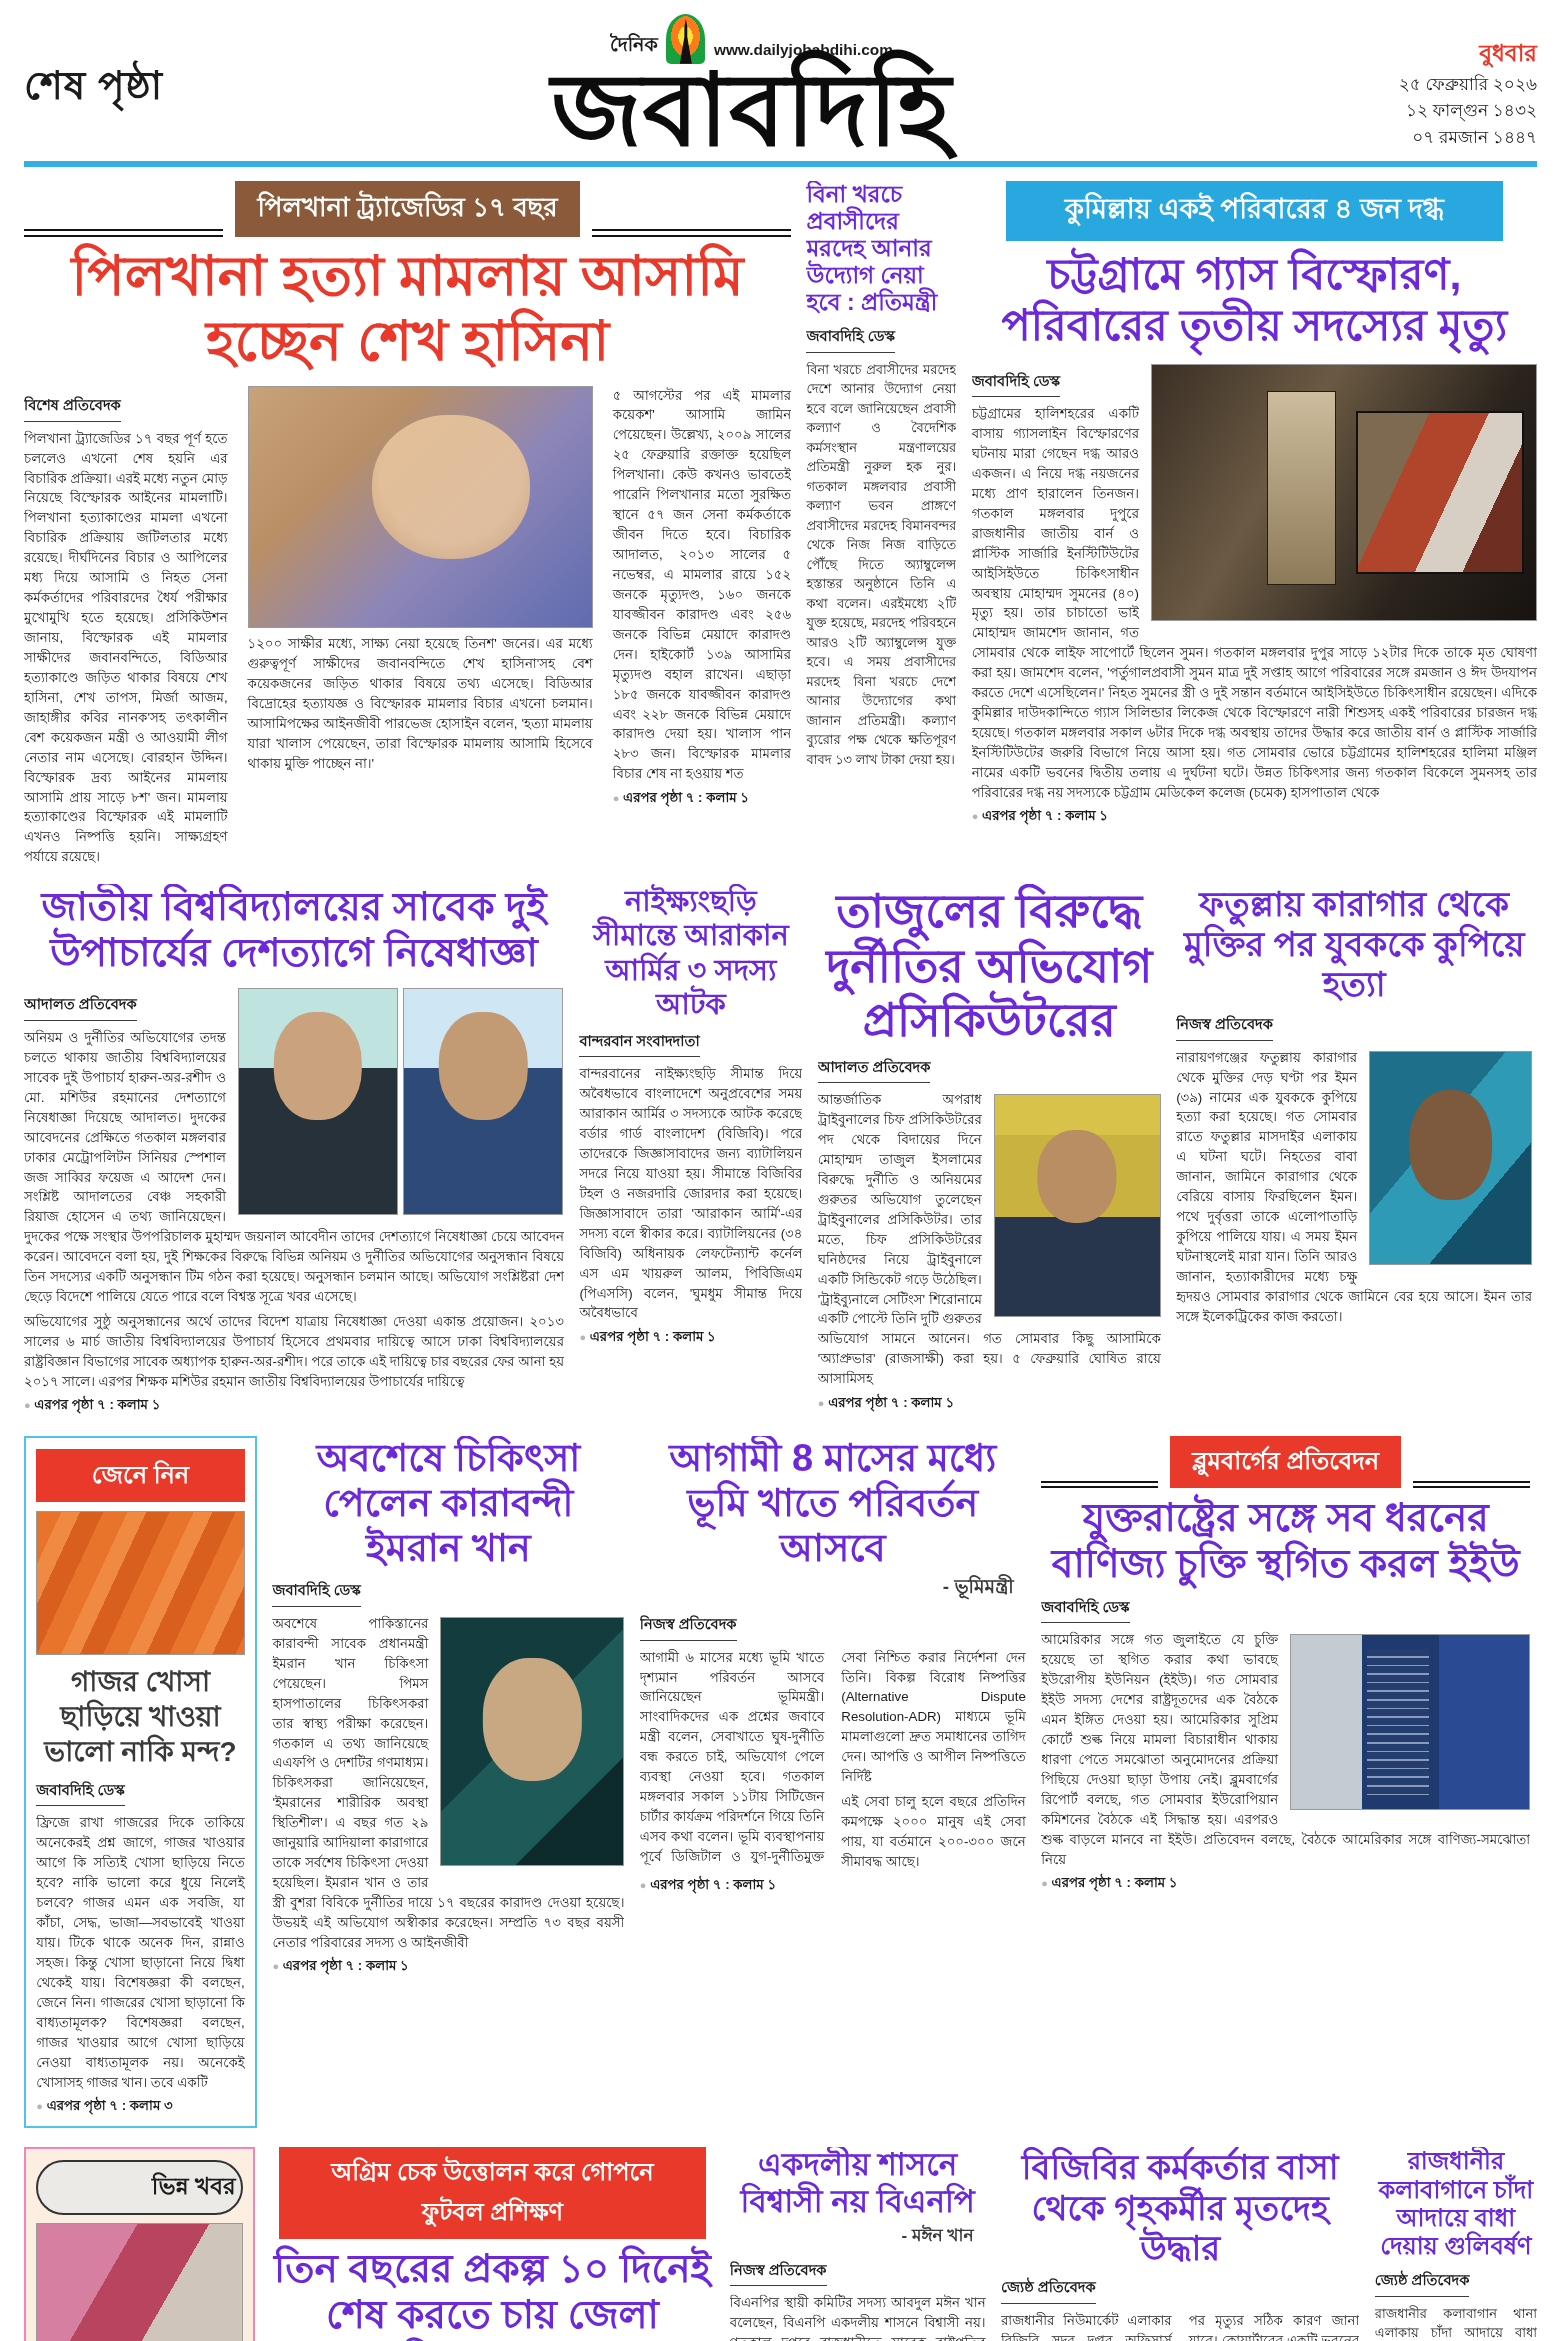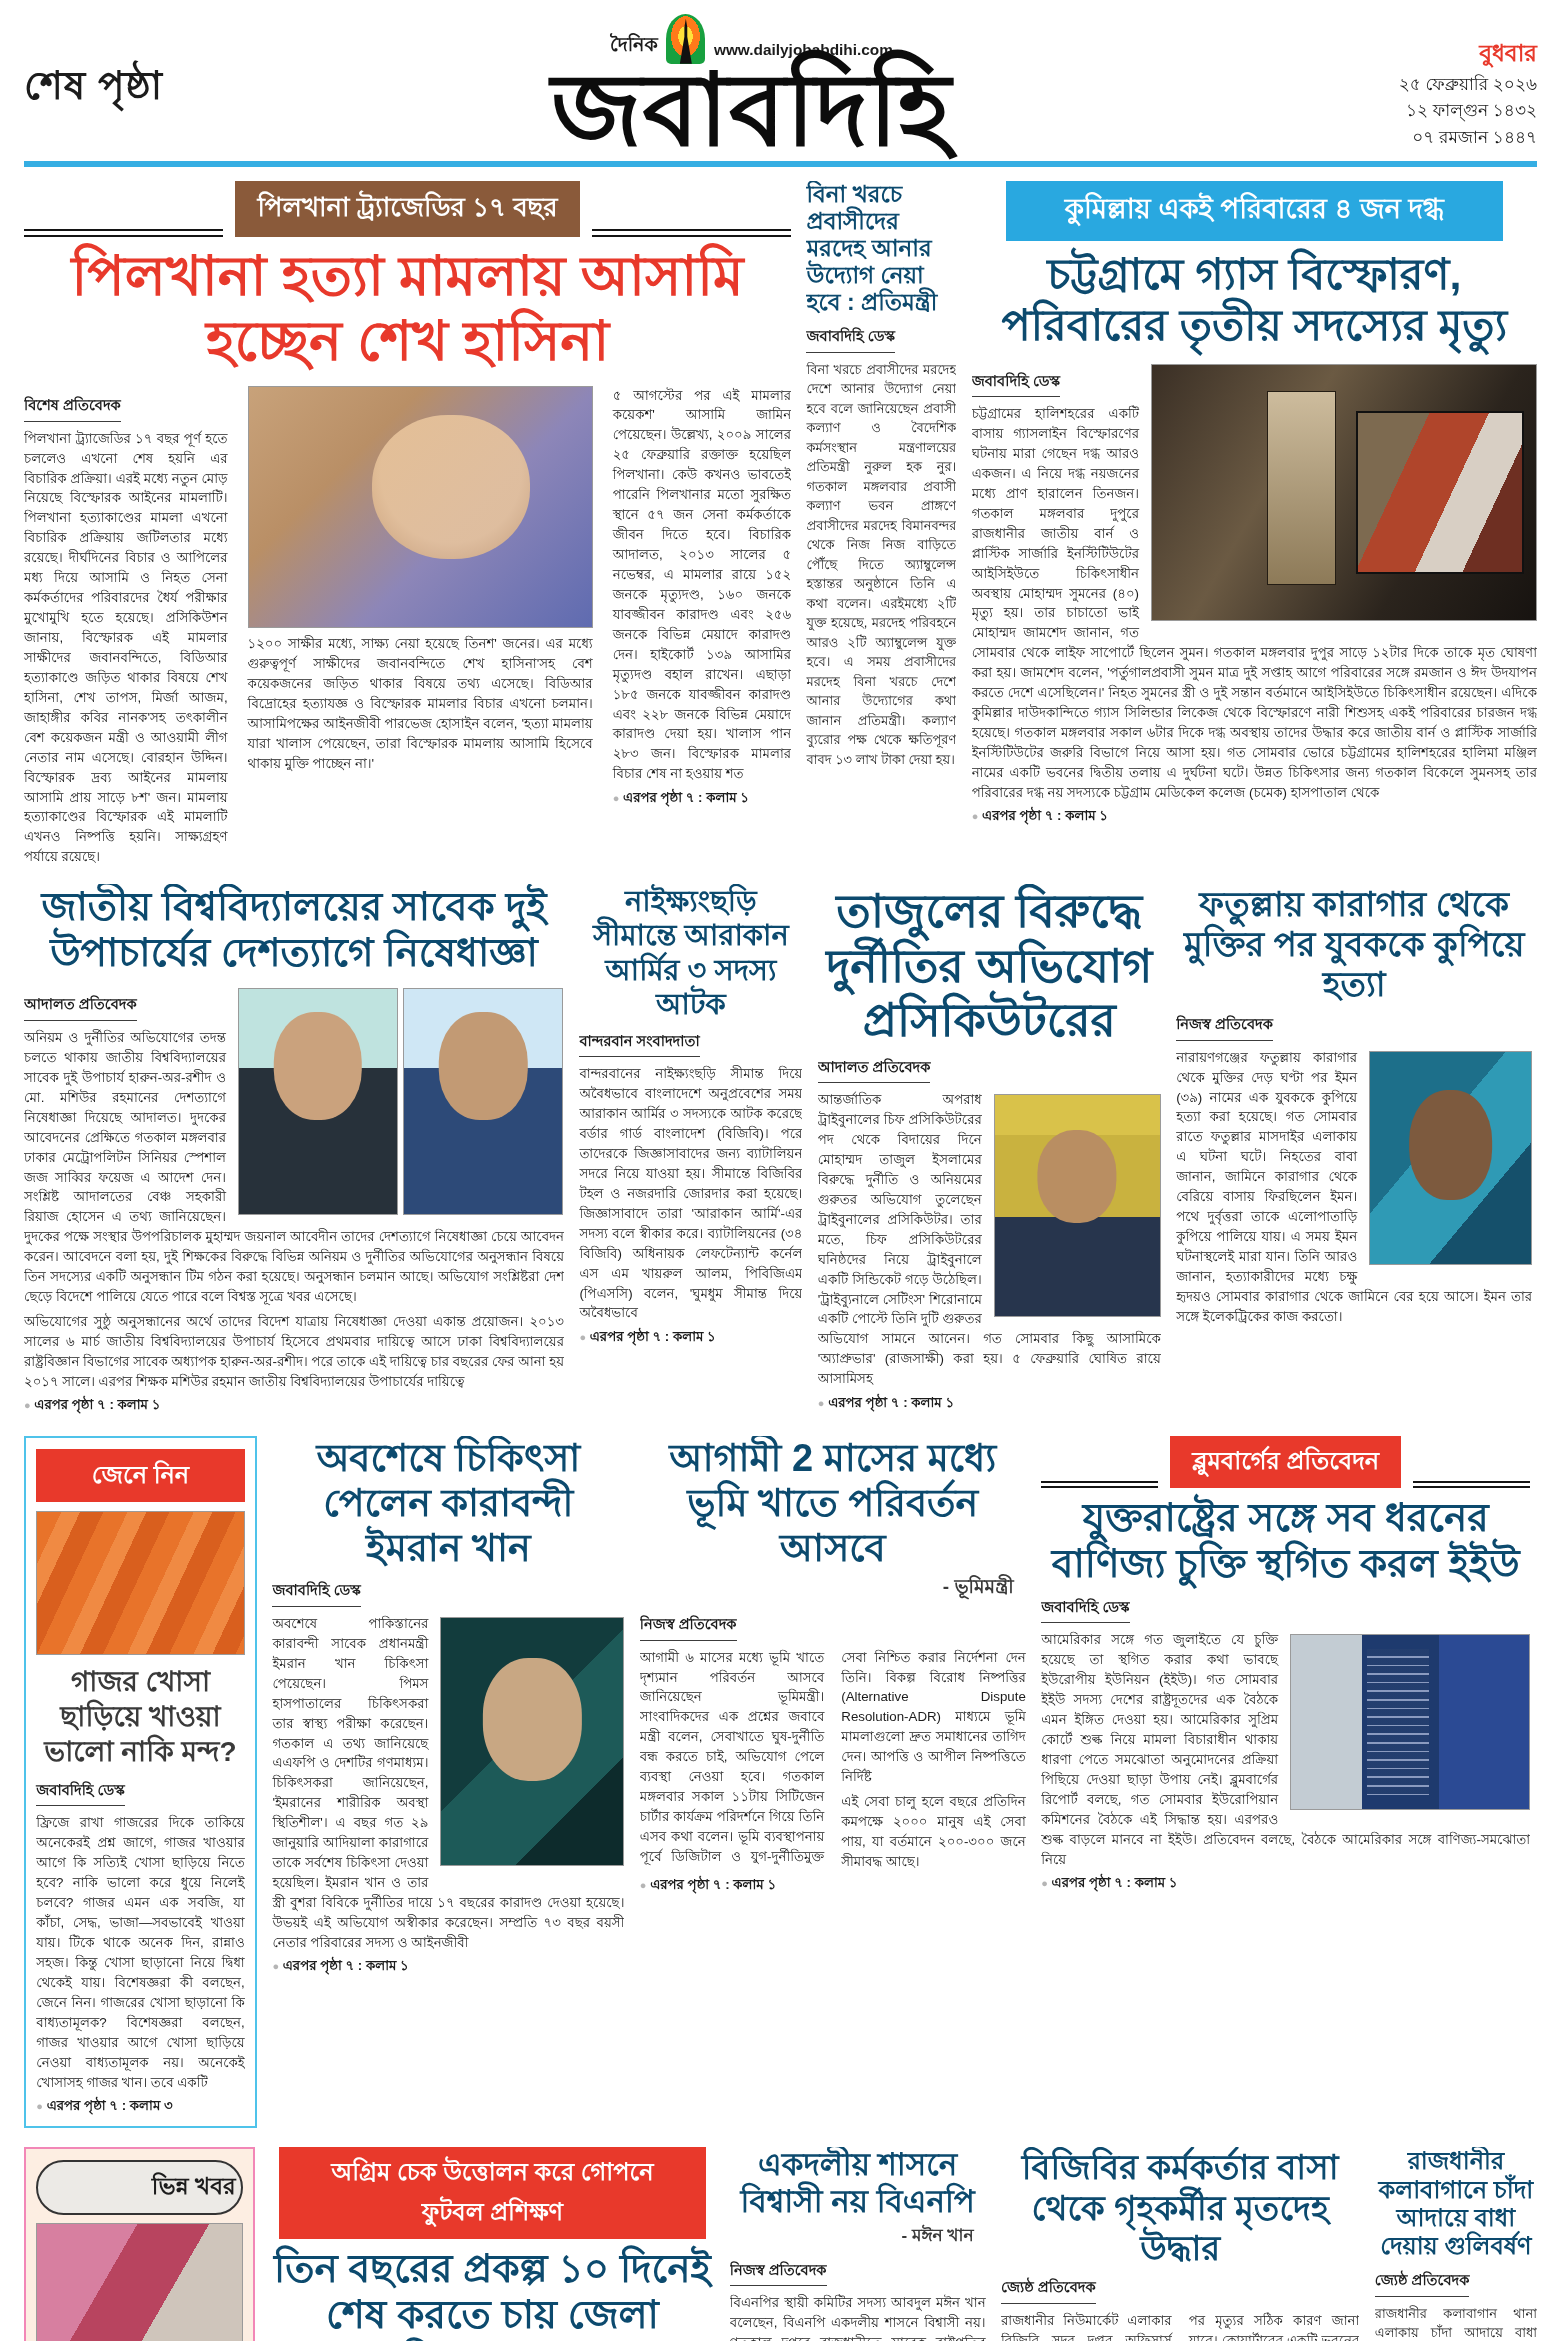--- a/index.html
+++ b/index.html
@@ -20,21 +20,21 @@
     position:relative; overflow:hidden; }
   .logo-tower { position:absolute; left:50%; top:5.1px; width:12px; height:45px; transform:translateX(-50%);
     background:#111; clip-path:polygon(50% 0, 62% 18%, 62% 40%, 100% 100%, 0 100%, 38% 40%, 38% 18%); }
   .website { font-size:15.4px; font-weight:700; padding-bottom:5.1px; }
   .brand { font-size:101px; font-weight:900; line-height:0.92; letter-spacing:0.9px; color:#0c0c0c; }
   .date-block { text-align:right; font-size:17px; line-height:1.55; margin-top:26px; min-width:197px;}
   .day { color:#e8392b; font-weight:800; font-size:23px; }
   .cyan-rule { height:6px; background:#35aee3; margin:6.9px 0 13.7px; }
   
   .band { display:flex; gap:15.4px; align-items:stretch; }
-  .headline { font-weight:800; color:#0c4a6e; text-align:center; line-height:1.18; }
+  .headline { font-weight:800; color:#6d28d9; text-align:center; line-height:1.18; }
   .headline.red { color:#e8392b; }
   .attrib { text-align:right; font-weight:700; font-size:19px; color:#3a3a3a; padding-right:12px; margin-top:1.7px;}
   .byline { font-weight:800; font-size:14.6px; display:inline-block; border-bottom:1.4px solid #3c3c3c;
     padding-bottom:2.6px; margin:8.6px 0 6.9px; }
   .body { font-size:13.3px; line-height:1.5; text-align:justify; }
   .body p { margin-bottom:5.1px; }
   .cols2 { column-count:2; column-gap:17px; }
   .cont { font-weight:700; font-size:13.3px; text-align:left; margin-top:3.4px; }
   .bullet { color:#b5b5b5; font-size:11px; }
   .kicker-row { display:flex; align-items:flex-end; gap:12px; margin-bottom:6.9px; }
@@ -225,21 +225,21 @@
       <div>
         <div class="photo ph-imran fr" style="width:184px;height:249px">
             <div class="face"></div>
           </div>
         <p class="body">অবশেষে পাকিস্তানের কারাবন্দী সাবেক প্রধানমন্ত্রী ইমরান খান চিকিৎসা পেয়েছেন। পিমস হাসপাতালের চিকিৎসকরা তার স্বাস্থ্য পরীক্ষা করেছেন। গতকাল এ তথ্য জানিয়েছে এএফপি ও দেশটির গণমাধ্যম। চিকিৎসকরা জানিয়েছেন, 'ইমরানের শারীরিক অবস্থা স্থিতিশীল'। এ বছর গত ২৯ জানুয়ারি আদিয়ালা কারাগারে তাকে সর্বশেষ চিকিৎসা দেওয়া হয়েছিল। ইমরান খান ও তার স্ত্রী বুশরা বিবিকে দুর্নীতির দায়ে ১৭ বছরের কারাদণ্ড দেওয়া হয়েছে। উভয়ই এই অভিযোগ অস্বীকার করেছেন। সম্প্রতি ৭৩ বছর বয়সী নেতার পরিবারের সদস্য ও আইনজীবী</p>
         <p class="cont"><span class="bullet">●</span> <span>এরপর পৃষ্ঠা ৭ : কলাম ১</span></p>
       </div>
     </section>
 
     <section class="story" style="width:386px">
-      <h2 class="headline" style="font-size:38px">আগামী 2 মাসের মধ্যে ভূমি খাতে পরিবর্তন আসবে</h2>
+      <h2 class="headline" style="font-size:38px">আগামী 8 মাসের মধ্যে ভূমি খাতে পরিবর্তন আসবে</h2>
       <div class="attrib">- ভূমিমন্ত্রী</div>
       <span class="byline">নিজস্ব প্রতিবেদক</span>
       <div class="body cols2">
         <p>আগামী ৬ মাসের মধ্যে ভূমি খাতে দৃশ্যমান পরিবর্তন আসবে জানিয়েছেন ভূমিমন্ত্রী। সাংবাদিকদের এক প্রশ্নের জবাবে মন্ত্রী বলেন, সেবাখাতে ঘুষ-দুর্নীতি বন্ধ করতে চাই, অভিযোগ পেলে ব্যবস্থা নেওয়া হবে। গতকাল মঙ্গলবার সকাল ১১টায় সিটিজেন চার্টার কার্যক্রম পরিদর্শনে গিয়ে তিনি এসব কথা বলেন। ভূমি ব্যবস্থাপনায় পূর্বে ডিজিটাল ও যুগ-দুর্নীতিমুক্ত সেবা নিশ্চিত করার নির্দেশনা দেন তিনি। বিকল্প বিরোধ নিষ্পত্তির (Alternative Dispute Resolution-ADR) মাধ্যমে ভূমি মামলাগুলো দ্রুত সমাধানের তাগিদ দেন। আপত্তি ও আপীল নিষ্পত্তিতে নির্দিষ্ট</p>
         <p>এই সেবা চালু হলে বছরে প্রতিদিন কমপক্ষে ২০০০ মানুষ এই সেবা পায়, যা বর্তমানে ২০০-৩০০ জনে সীমাবদ্ধ আছে।</p>
       </div>
       <p class="cont"><span class="bullet">●</span> <span>এরপর পৃষ্ঠা ৭ : কলাম ১</span></p>
     </section>
 
     <section class="story" style="width:489px">

